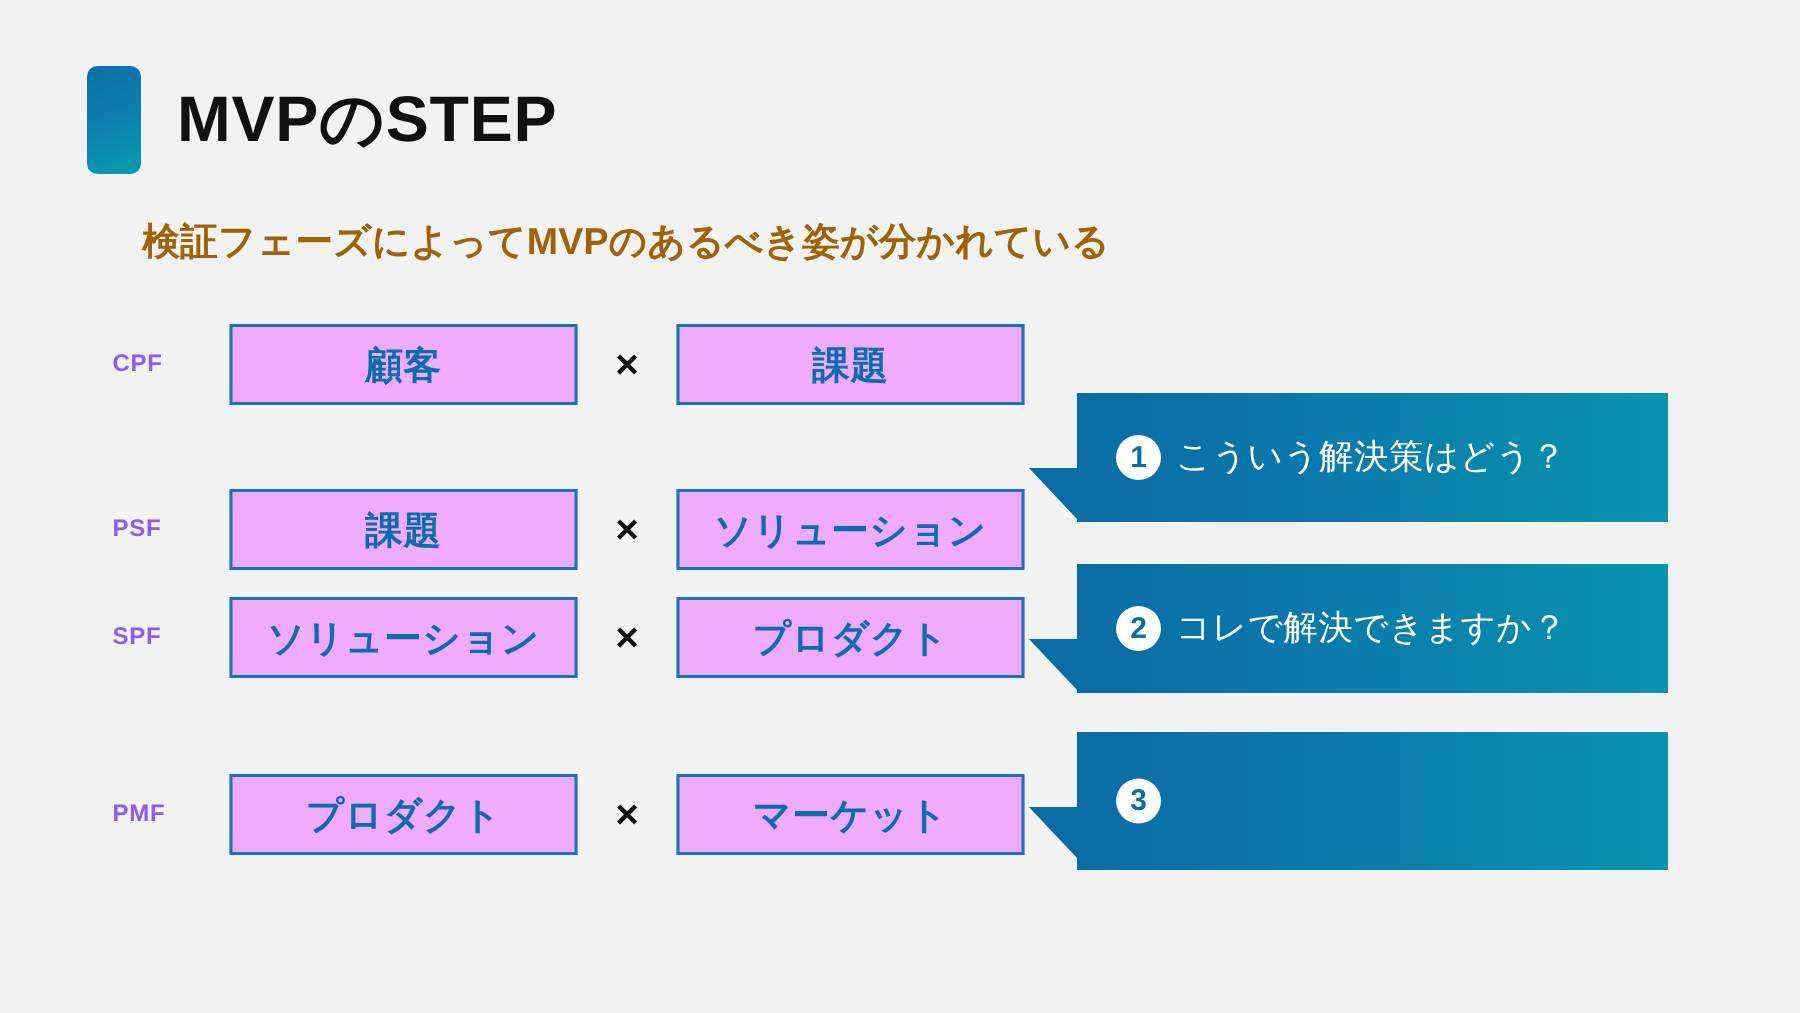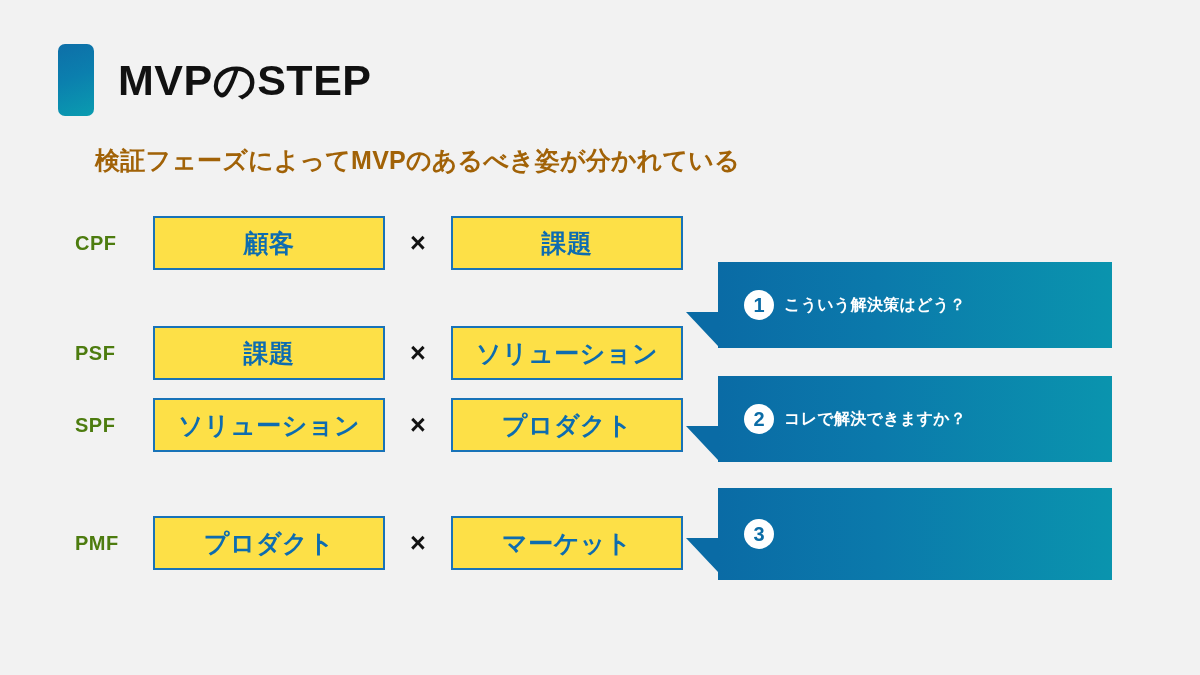--- a/index.html
+++ b/index.html
@@ -70,31 +70,31 @@
     position: absolute;
     left: 75px;
     width: 640px;
     height: 58px;
     display: flex;
     align-items: center;
   }
   .row-label {
     width: 78px;
     flex: 0 0 auto;
-    font-size: 20px;
-    font-weight: 700;
-    color: #4d7c0f;
+    font-size: 16px;
+    font-weight: 700;
+    color: #8b5cf6;
     letter-spacing: 0.5px;
   }
   .cell {
     width: 232px;
     height: 54px;
     box-sizing: border-box;
     border: 2px solid #1873b8;
-    background: #fde047;
+    background: #f0abfc;
     display: flex;
     align-items: center;
     justify-content: center;
     font-size: 25px;
     font-weight: 700;
     color: #0d6cb0;
     letter-spacing: 0.5px;
     white-space: nowrap;
   }
   .times {
@@ -135,22 +135,22 @@
     font-size: 20px;
     font-weight: 700;
     display: flex;
     align-items: center;
     justify-content: center;
     line-height: 1;
     margin-right: 10px;
   }
   .callout .ctext {
     color: #ffffff;
-    font-size: 16px;
-    font-weight: 700;
+    font-size: 23px;
+    font-weight: 400;
     line-height: 1.18;
     letter-spacing: 0.3px;
     white-space: pre-line;
   }
 
   
   #callout-1 { top: 262px;  height: 86px; }
   #callout-1 .tail {
     bottom: 2px;
     border-width: 0 32px 34px 0;

